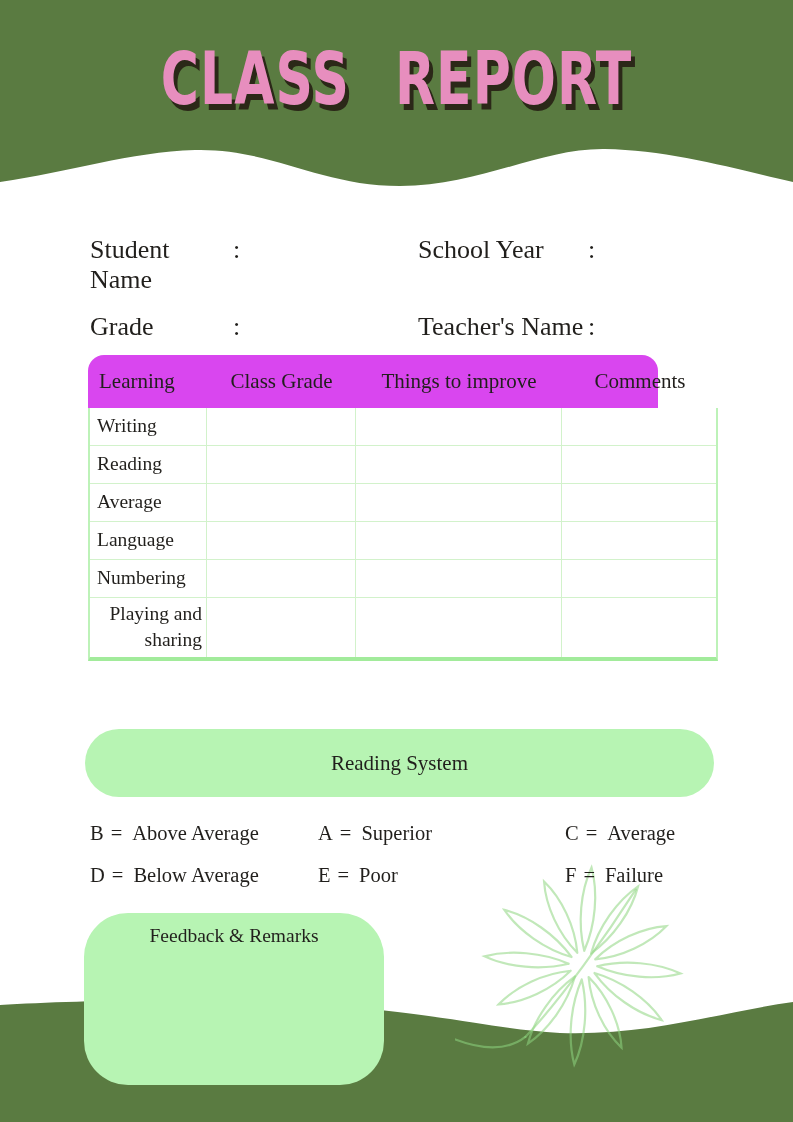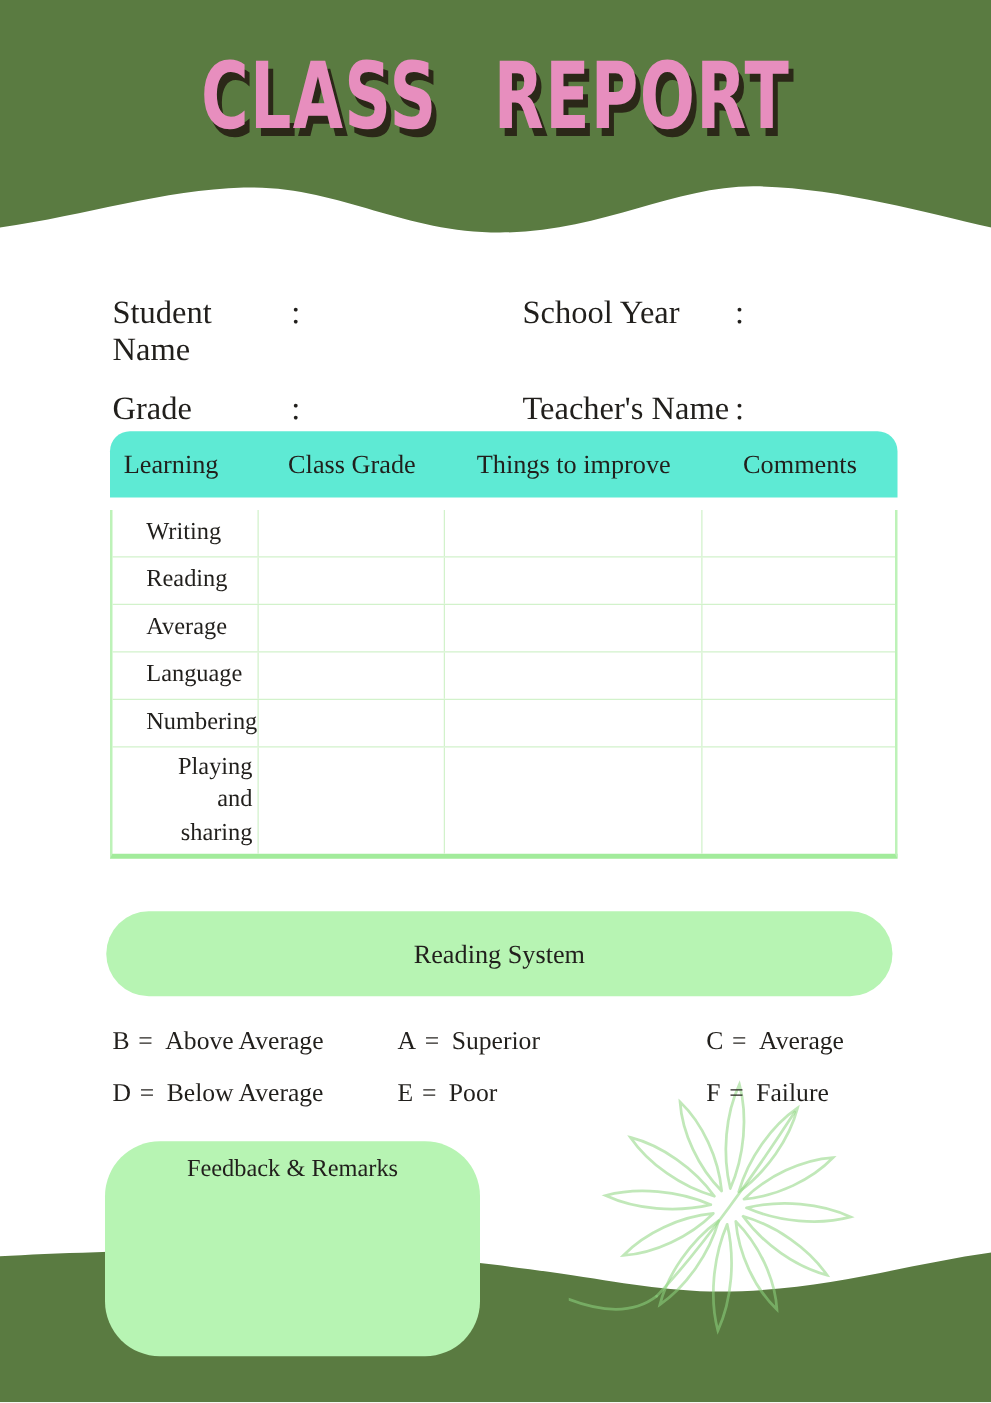--- a/index.html
+++ b/index.html
@@ -22,38 +22,38 @@
 
   .info{position:absolute;left:90px;top:232px;width:620px;z-index:2;
     display:grid;grid-template-columns:328px 1fr;row-gap:14px;font-size:26px;}
   .info-item{display:flex;align-items:baseline;}
   .info-item .lbl{display:inline-block;}
   .info-item.col-left .lbl{width:143px;}
   .info-item.col-right .lbl{width:170px;}
   .info-item .val{flex:1;min-height:26px;}
 
   .tbl-head{
-    position:absolute;left:88px;top:345px;width:630px;height:53px;z-index:2;
-    background:#5eead4;border-radius:16px 16px 0 0;
+    position:absolute;left:88px;top:355px;width:570px;height:53px;z-index:2;
+    background:#d946ef;border-radius:16px 16px 0 0;
     display:grid;grid-template-columns:119px 149px 206px 156px;align-items:center;
     font-size:21px;
   }
   .tbl-head .th{text-align:center;}
   .tbl-head .th:first-child{text-align:left;padding-left:11px;}
 
   .tbl-body{
     position:absolute;left:88px;top:408px;width:630px;z-index:2;
     border-left:2px solid #bdf2b8;border-right:2px solid #bdf2b8;
     border-bottom:4px solid #a2eb9b;box-sizing:border-box;
     background:#fff;
   }
   .tbl-row{display:grid;grid-template-columns:117px 149px 206px 152px;
     border-bottom:1.5px solid #d2f2cb;min-height:37px;}
   .tbl-row:last-child{border-bottom:none;min-height:56px;text-align:right;}
-  .tbl-row .td{border-right:1.5px solid #d2f2cb;display:flex;align-items:center;margin-left:20px;}
+  .tbl-row .td{border-right:1.5px solid #d2f2cb;display:flex;align-items:center;}
   .tbl-row .td:last-child{border-right:none;}
   .tbl-row .td.rowlabel{font-size:19.5px;padding:3px 4px 3px 7px;line-height:1.35;}
 
   .grading-banner{
     position:absolute;left:85px;top:729px;width:629px;height:68px;z-index:2;
     background:#b7f4b3;border-radius:34px;
     display:flex;align-items:center;justify-content:center;font-size:21px;
   }
 
   .legend{position:absolute;left:90px;top:822px;width:640px;z-index:2;

